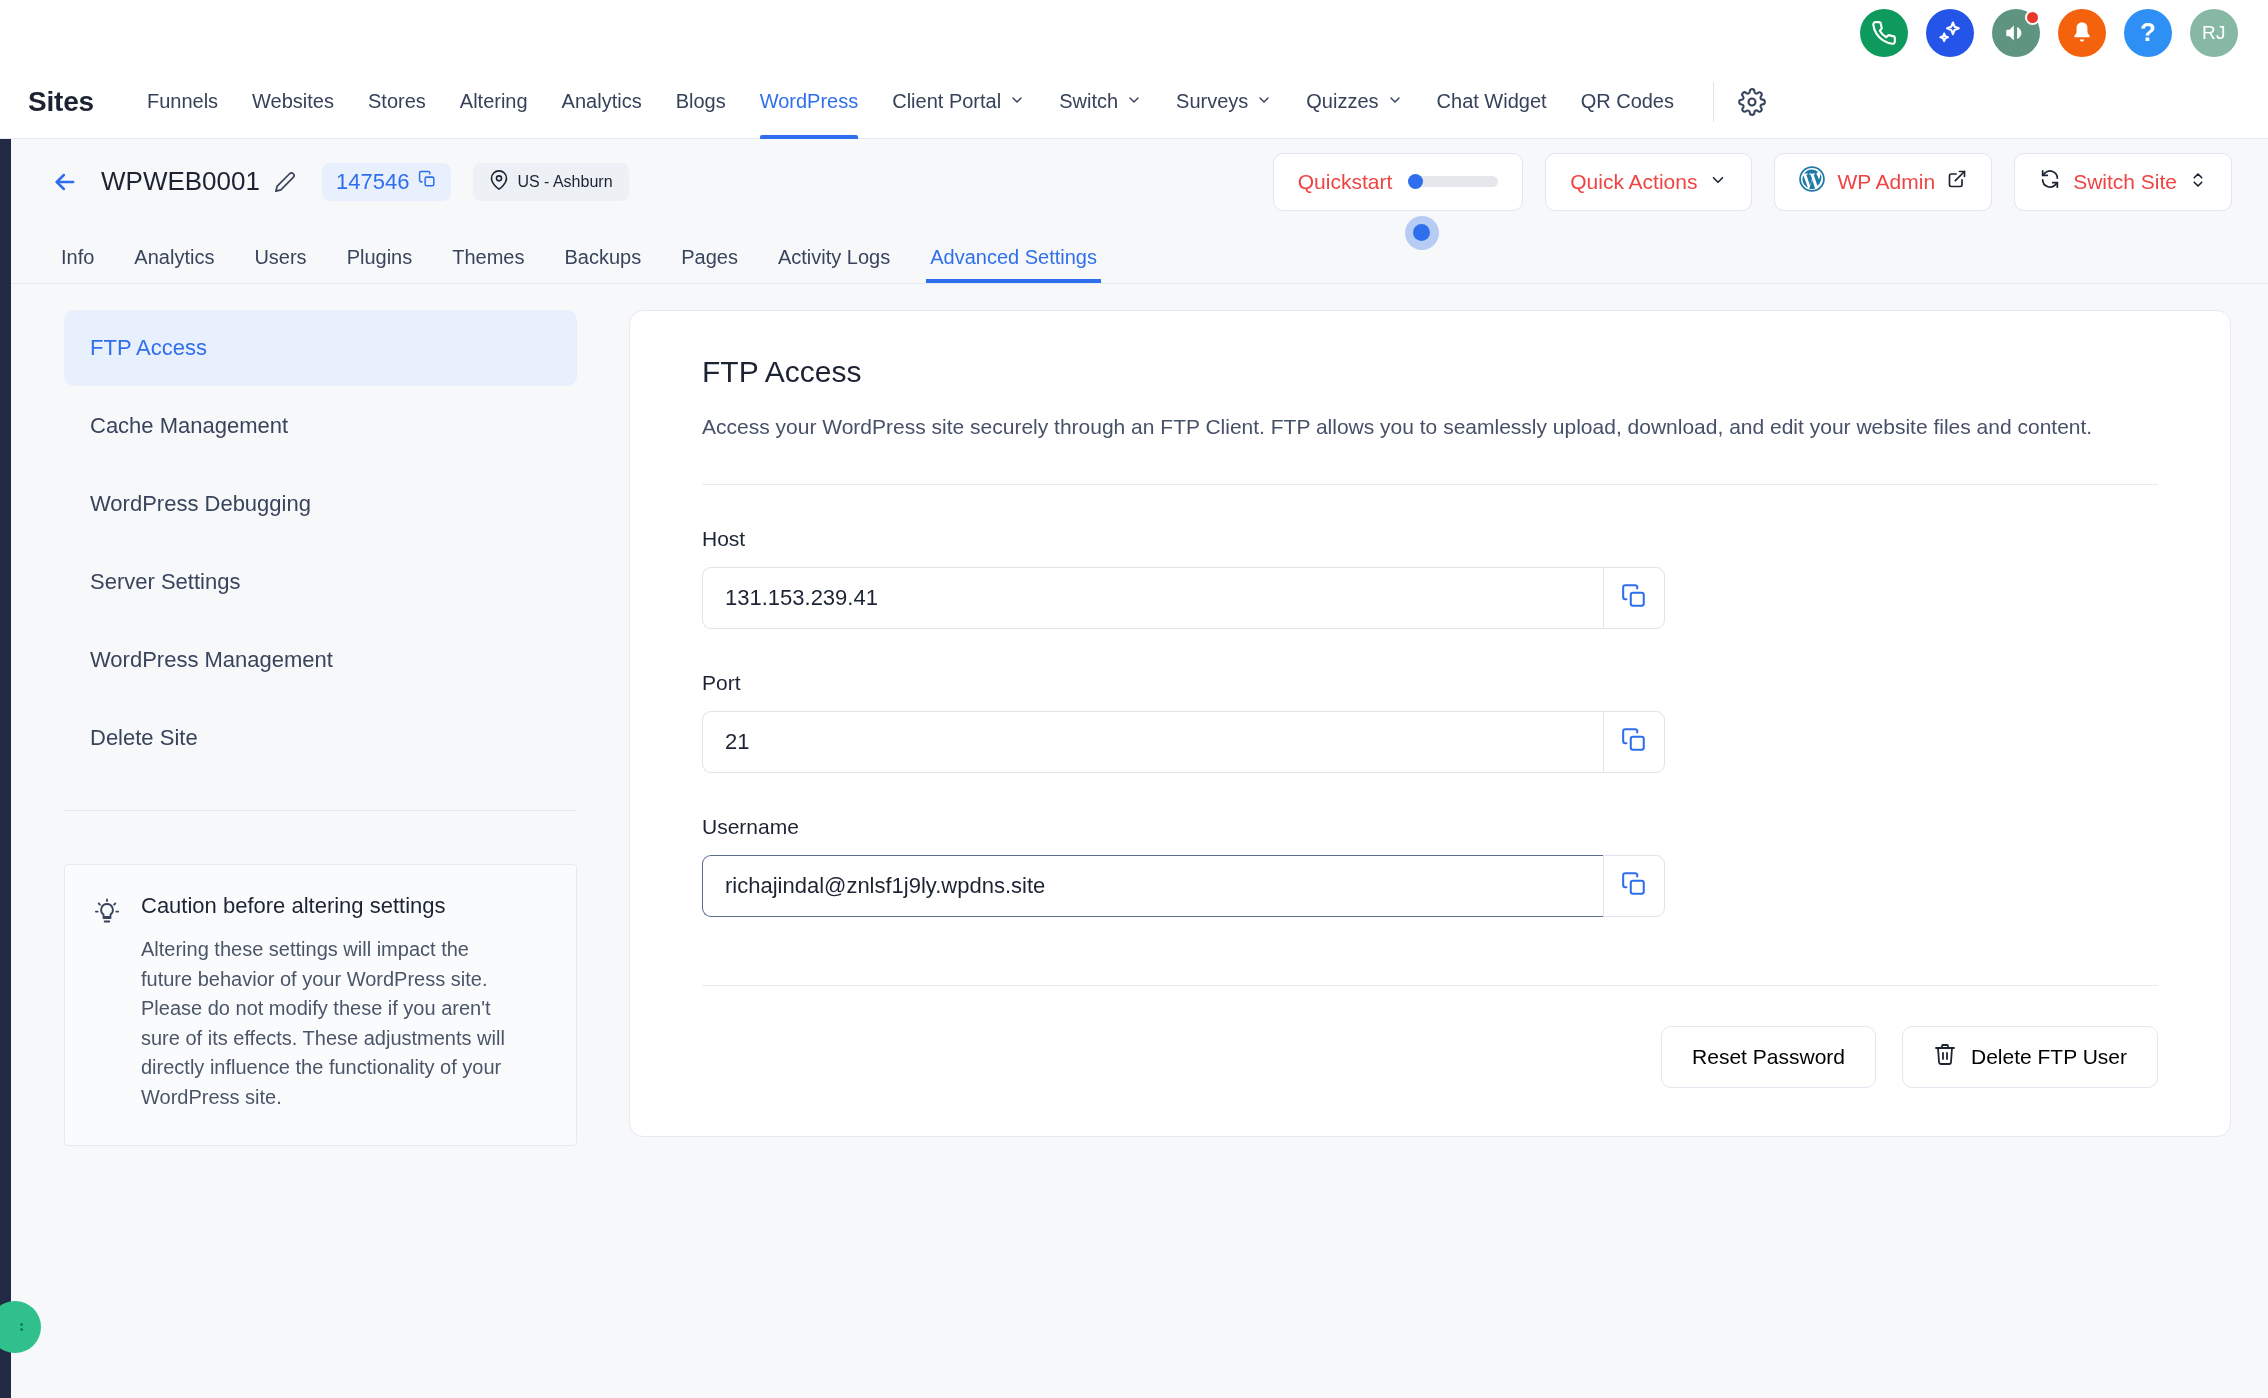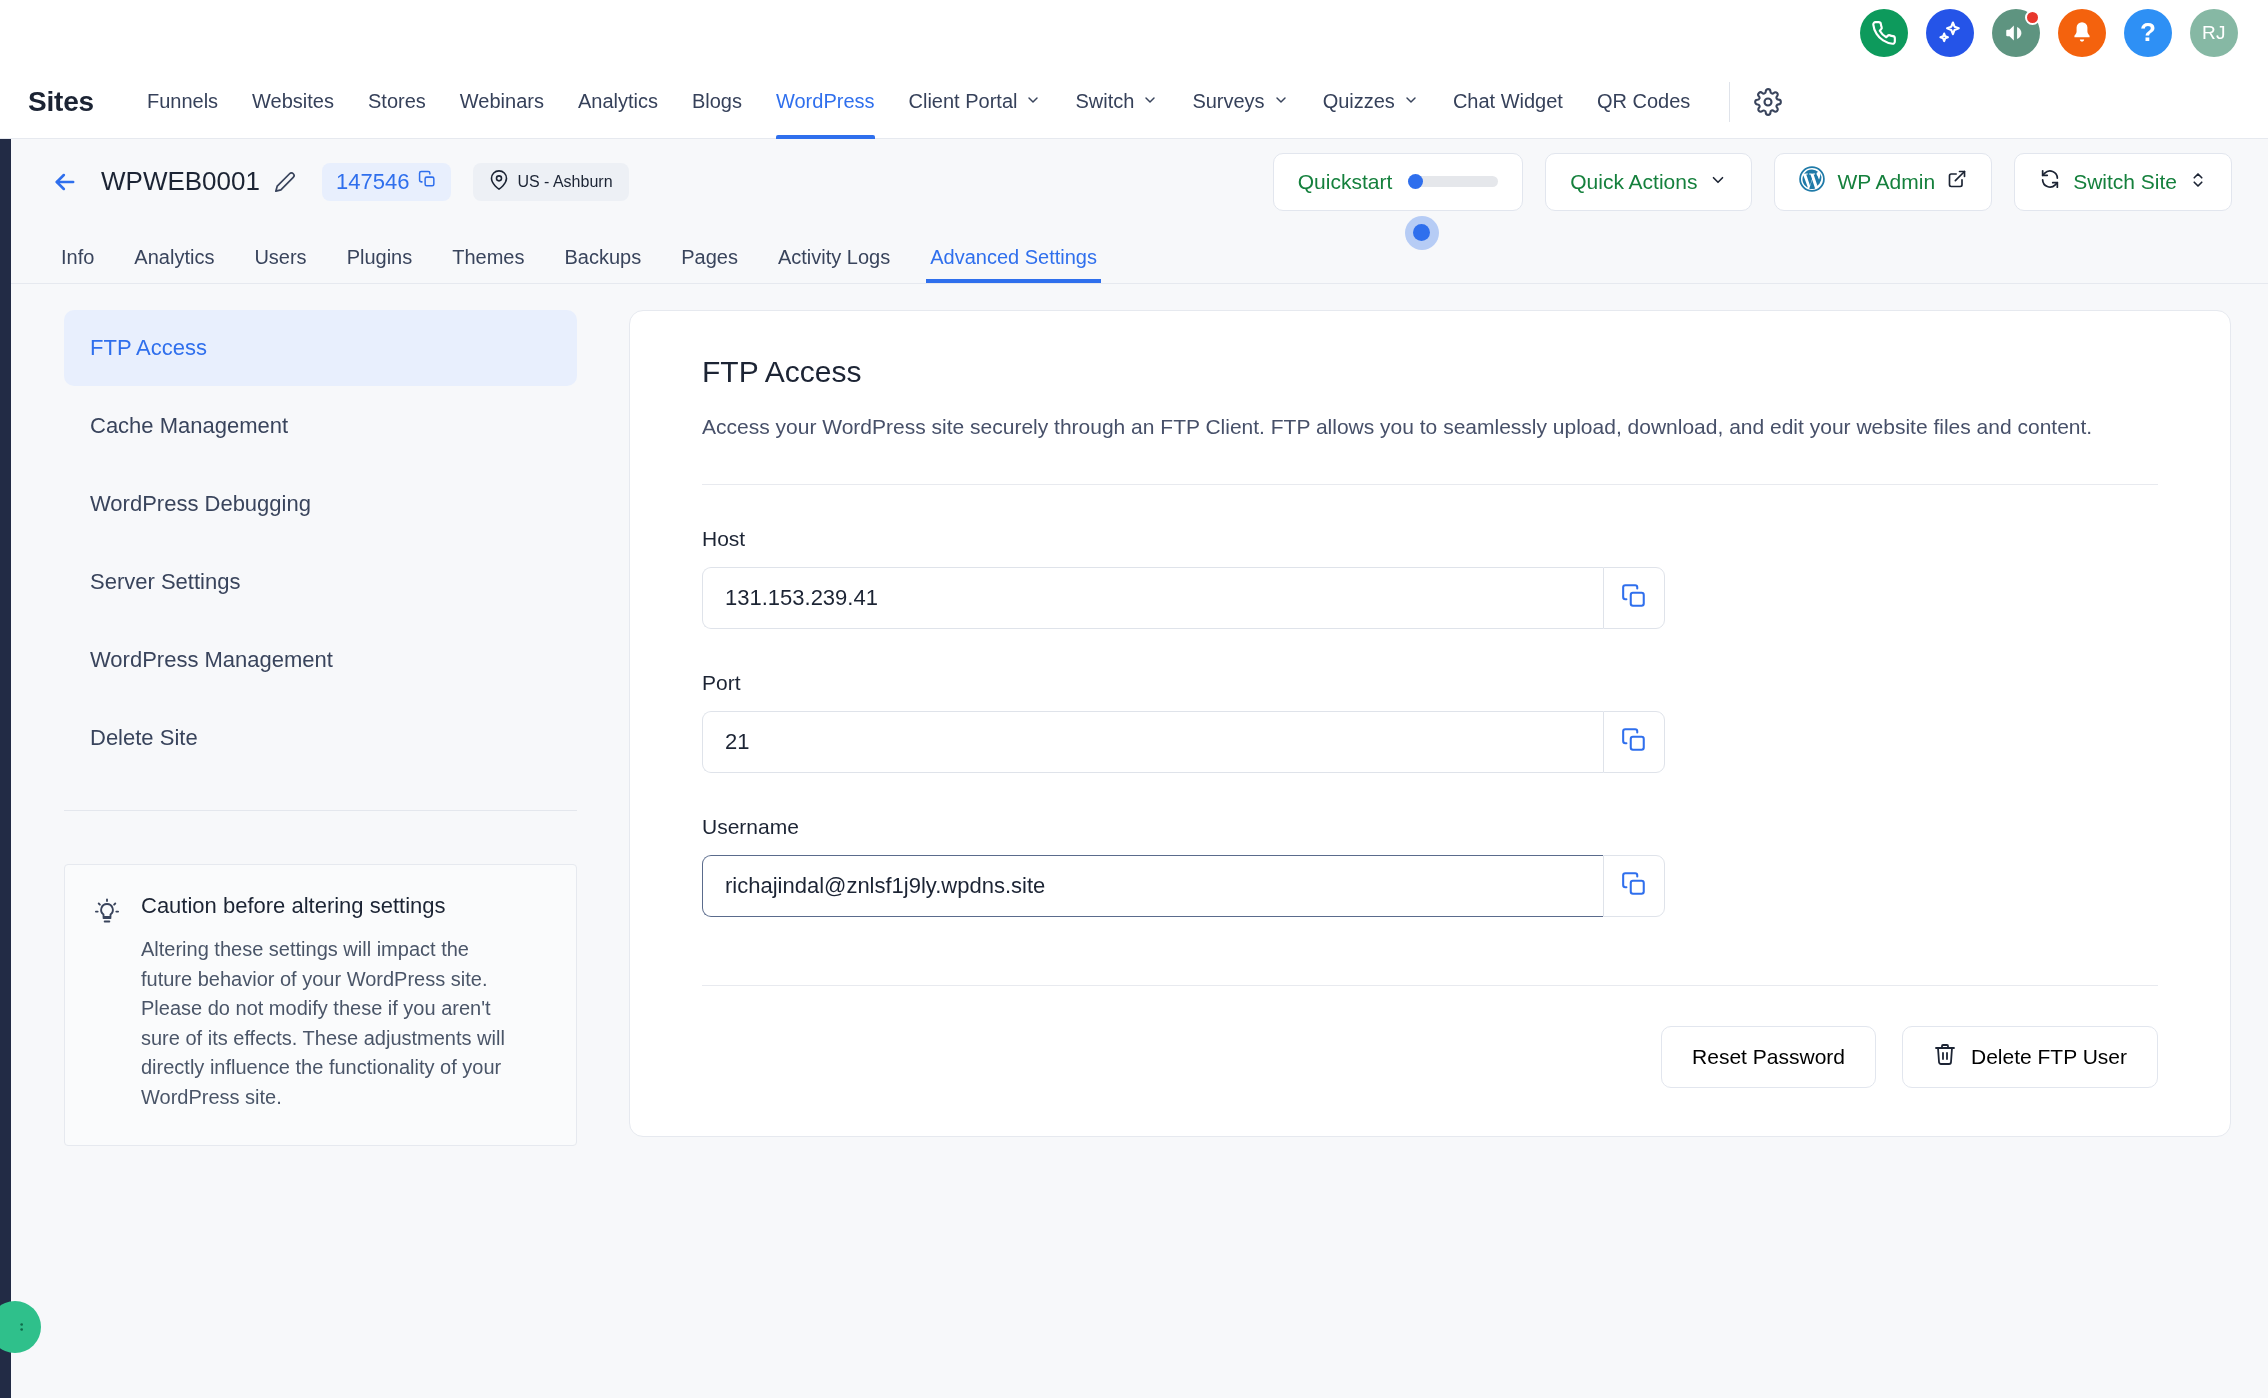--- a/index.html
+++ b/index.html
@@ -90,21 +90,21 @@
   }
   .locbadge {
     margin-left: 22px; background: #edf0f5; color: #1c2434;
     border-radius: 8px; padding: 7px 16px; font-size: 16px;
     display: flex; align-items: center; gap: 8px;
   }
   .hdr-right { margin-left: auto; display: flex; align-items: center; gap: 22px; }
   .hbtn {
     background: #fff; border: 1px solid #e2e6ee; border-radius: 10px;
     height: 58px; display: flex; align-items: center; gap: 12px;
-    padding: 0 24px; font-size: 21px; color: #15803d; cursor: pointer;
+    padding: 0 24px; font-size: 21px; color: #ef4444; cursor: pointer;
     position: relative;
   }
   .qs-track {
     width: 90px; height: 11px; background: #e5e7eb; border-radius: 6px;
     position: relative; margin-left: 4px;
   }
   .qs-knob {
     position: absolute; left: 0; top: -2px; width: 15px; height: 15px;
     border-radius: 50%; background: #2f6fed;
   }
@@ -244,21 +244,21 @@
   <div class="navitem">
       <span>Funnels</span>
     </div>
   <div class="navitem">
       <span>Websites</span>
     </div>
   <div class="navitem">
       <span>Stores</span>
     </div>
   <div class="navitem">
-      <span>Webinars</span>
+      <span>Altering</span>
     </div>
   <div class="navitem">
       <span>Analytics</span>
     </div>
   <div class="navitem">
       <span>Blogs</span>
     </div>
   <div class="navitem active">
       <span>WordPress</span>
     </div>

